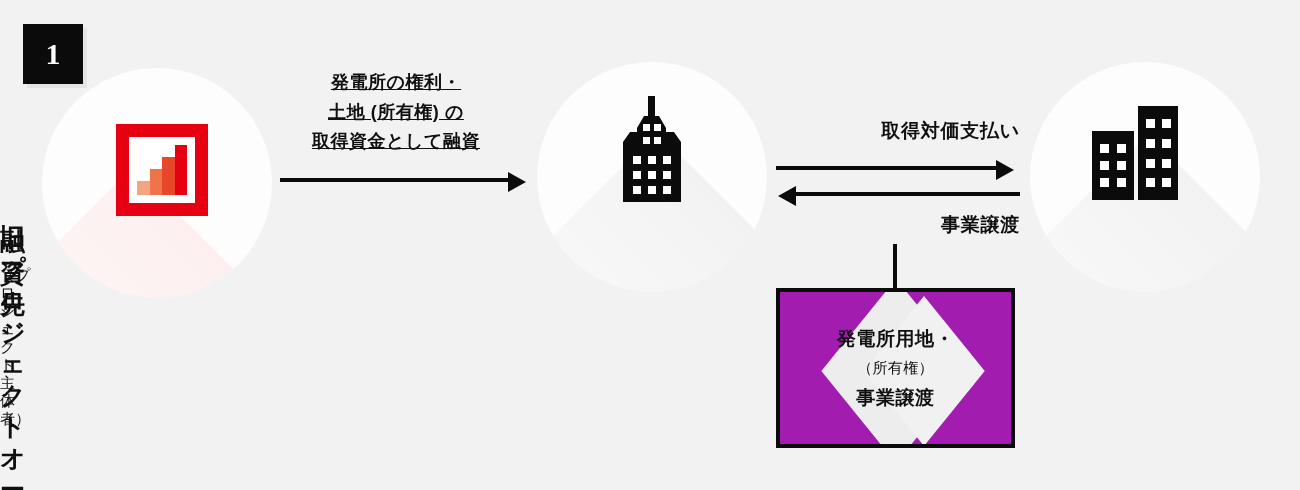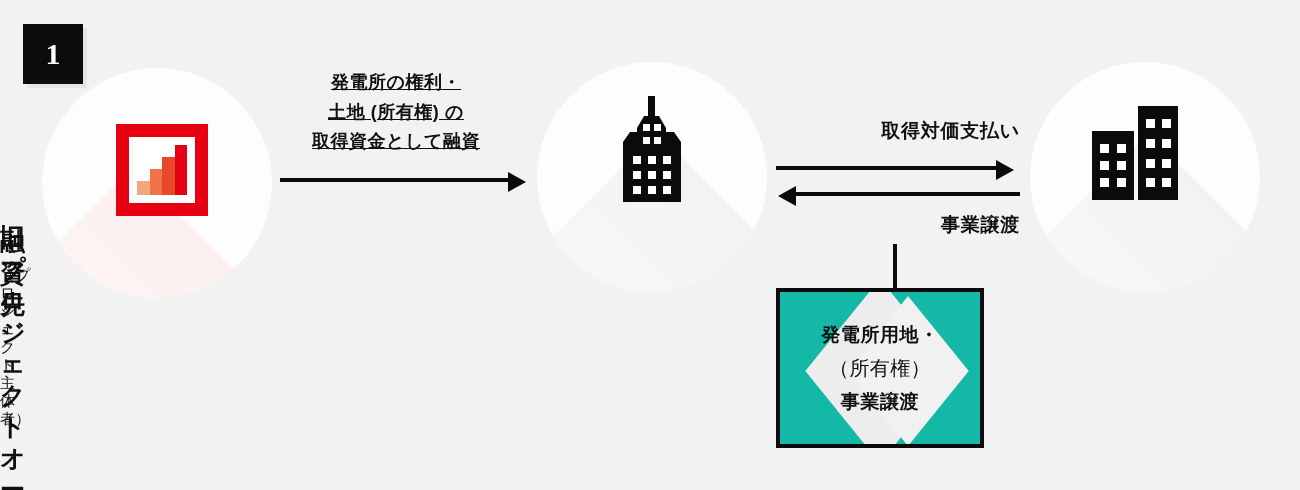--- a/index.html
+++ b/index.html
@@ -137,22 +137,22 @@
 
   
   #connector-stem{
     position:absolute;left:893px;top:244px;width:4px;height:46px;
     background:#0b0b0b;
   }
 
   
   #asset-box{
     position:absolute;left:776px;top:288px;
-    width:208px;height:160px;
-    background:#14b8a6;
+    width:239px;height:160px;
+    background:#a21caf;
     border:4px solid #0b0b0b;
     box-sizing:border-box;
     overflow:hidden;
   }
   #asset-box .watermark{
     position:absolute;left:50%;top:52%;
     width:118px;height:118px;
     margin-left:-59px;margin-top:-59px;
     background:#ededed;
     transform:rotate(45deg) skew(6deg,6deg);
@@ -161,21 +161,21 @@
     width:96px;height:96px;margin-left:-20px;margin-top:-48px;
     background:#f1f1f1;
   }
   #asset-box .box-text{
     position:relative;z-index:2;
     height:100%;
     display:flex;flex-direction:column;align-items:center;justify-content:center;
     gap:7px;
   }
   .box-line-main{font-size:19px;font-weight:bold;letter-spacing:0.03em;}
-  .box-line-sub{font-size:20px;font-weight:normal;letter-spacing:0.02em;}
+  .box-line-sub{font-size:15px;font-weight:normal;letter-spacing:0.02em;}
 </style>
 </head>
 <body>
 
 <div id="stage">
 
   <div class="step-badge">
     <span>1</span>
   </div>
 

